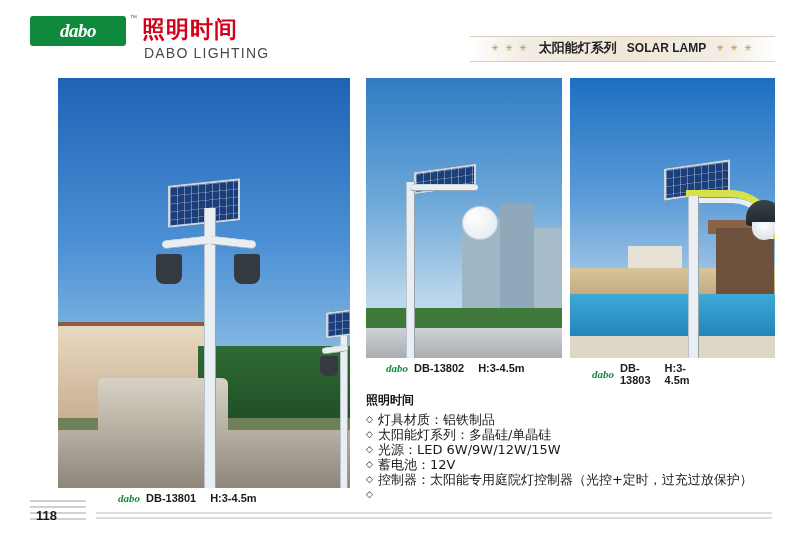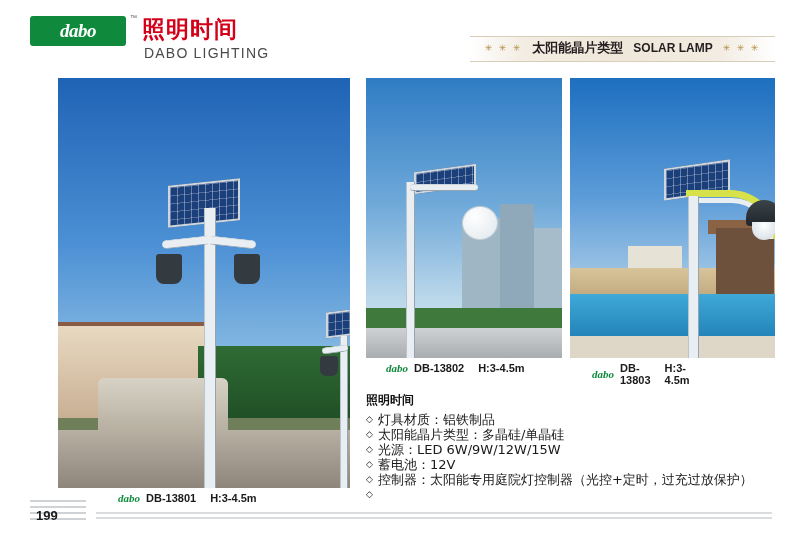--- a/index.html
+++ b/index.html
@@ -208,21 +208,21 @@
     </div>
     <span class="logo-tm">™</span>
     <div class="brand-cn">照明时间</div>
     <div class="brand-en">DABO LIGHTING</div>
   </div>
 
   <div class="header-banner">
     <div class="banner-bar"></div>
     <div class="banner-inner">
       <span class="banner-star">✳ ✳ ✳</span>
-      <span class="banner-cn">太阳能晶片类型</span>
+      <span class="banner-cn">太阳能灯系列</span>
       <span class="banner-en">SOLAR LAMP</span>
       <span class="banner-star">✳ ✳ ✳</span>
     </div>
   </div>
 
   <div class="photo" id="photo-main">
     <div class="sky"></div>
     <div class="bldg-roof"></div>
     <div class="buildings"></div>
     <div class="trees"></div>
@@ -295,21 +295,21 @@
 
   <div class="spec">
     <div class="spec-title">照明时间</div>
 
     <div class="spec-row">
       <span class="spec-bullet">◇</span>
       <span class="spec-text">灯具材质：铝铁制品</span>
     </div>
     <div class="spec-row">
       <span class="spec-bullet">◇</span>
-      <span class="spec-text">太阳能晶片类型：多晶硅/单晶硅</span>
+      <span class="spec-text">太阳能灯系列：多晶硅/单晶硅</span>
     </div>
     <div class="spec-row">
       <span class="spec-bullet">◇</span>
       <span class="spec-text">光源：LED 6W/9W/12W/15W</span>
     </div>
     <div class="spec-row">
       <span class="spec-bullet">◇</span>
       <span class="spec-text">蓄电池：12V</span>
     </div>
     <div class="spec-row">
@@ -320,16 +320,16 @@
       <span class="spec-bullet">◇</span>
     </div>
   </div>
 
   <div class="footer-rules">
     <i></i>
       <i></i>
       <i></i>
       <i></i>
   </div>
-  <div class="page-num">199</div>
+  <div class="page-num">118</div>
   <div class="footer-line"></div>
 
 </div>
 
 </body></html>

